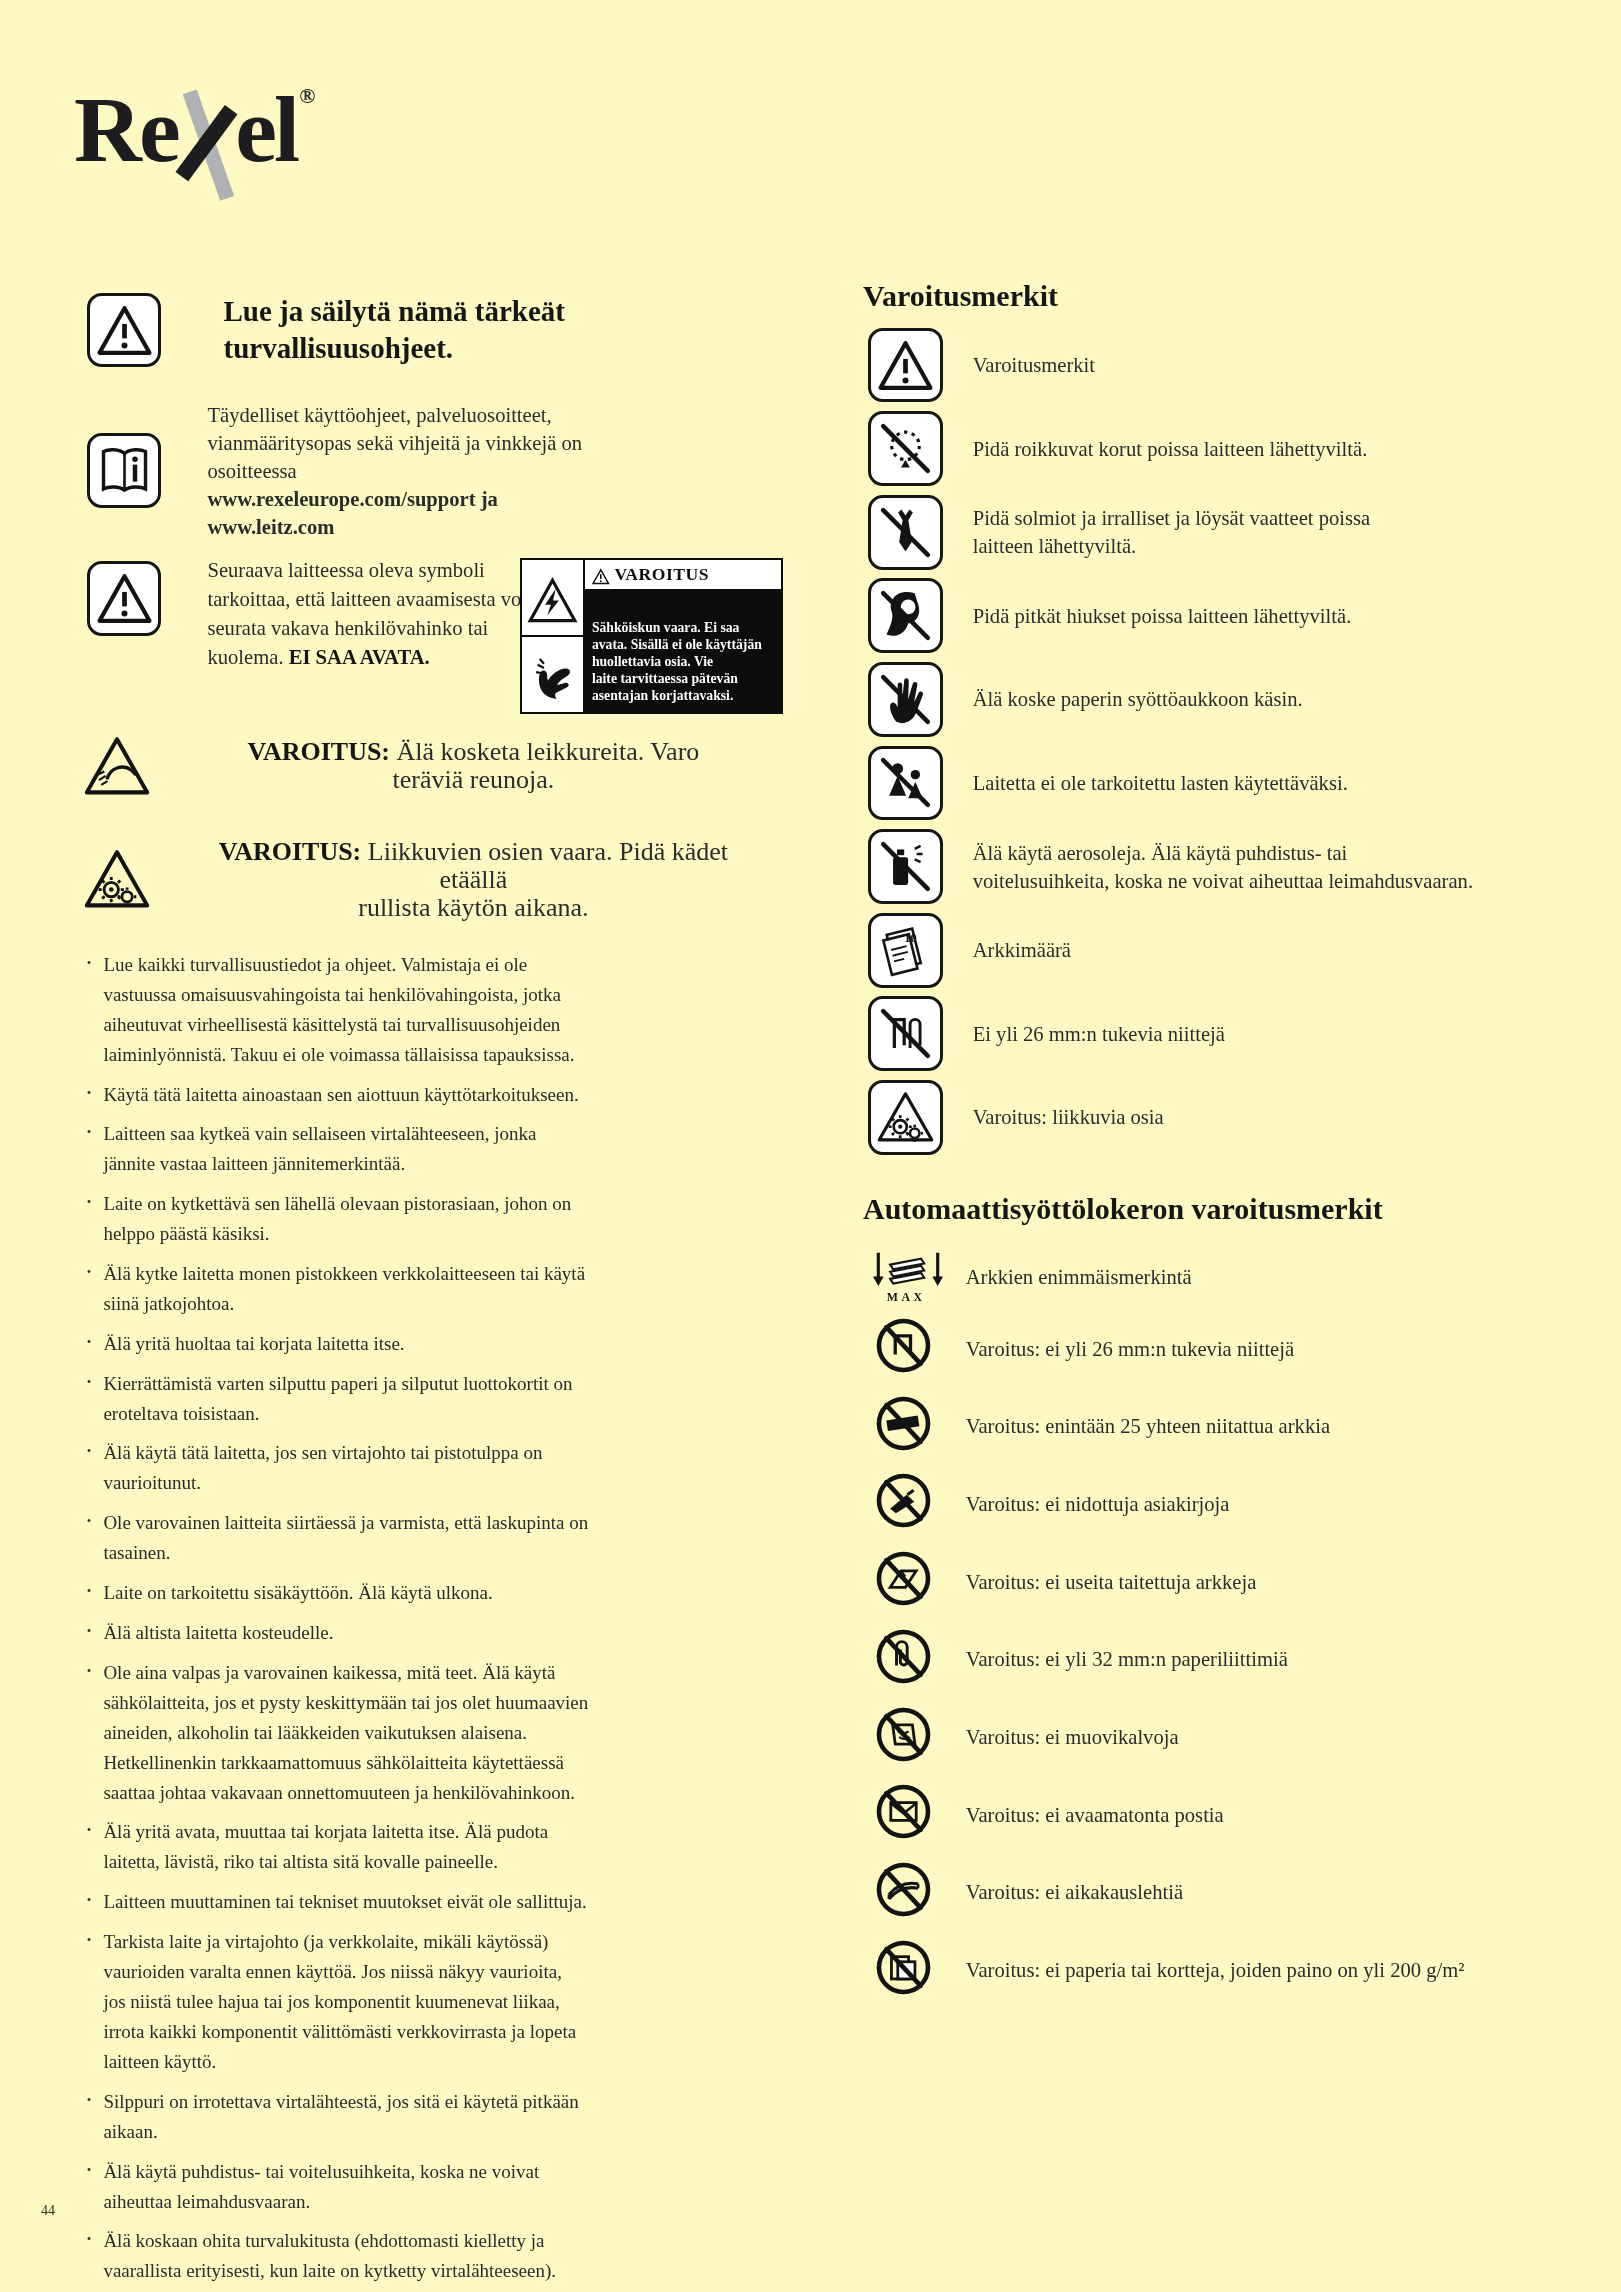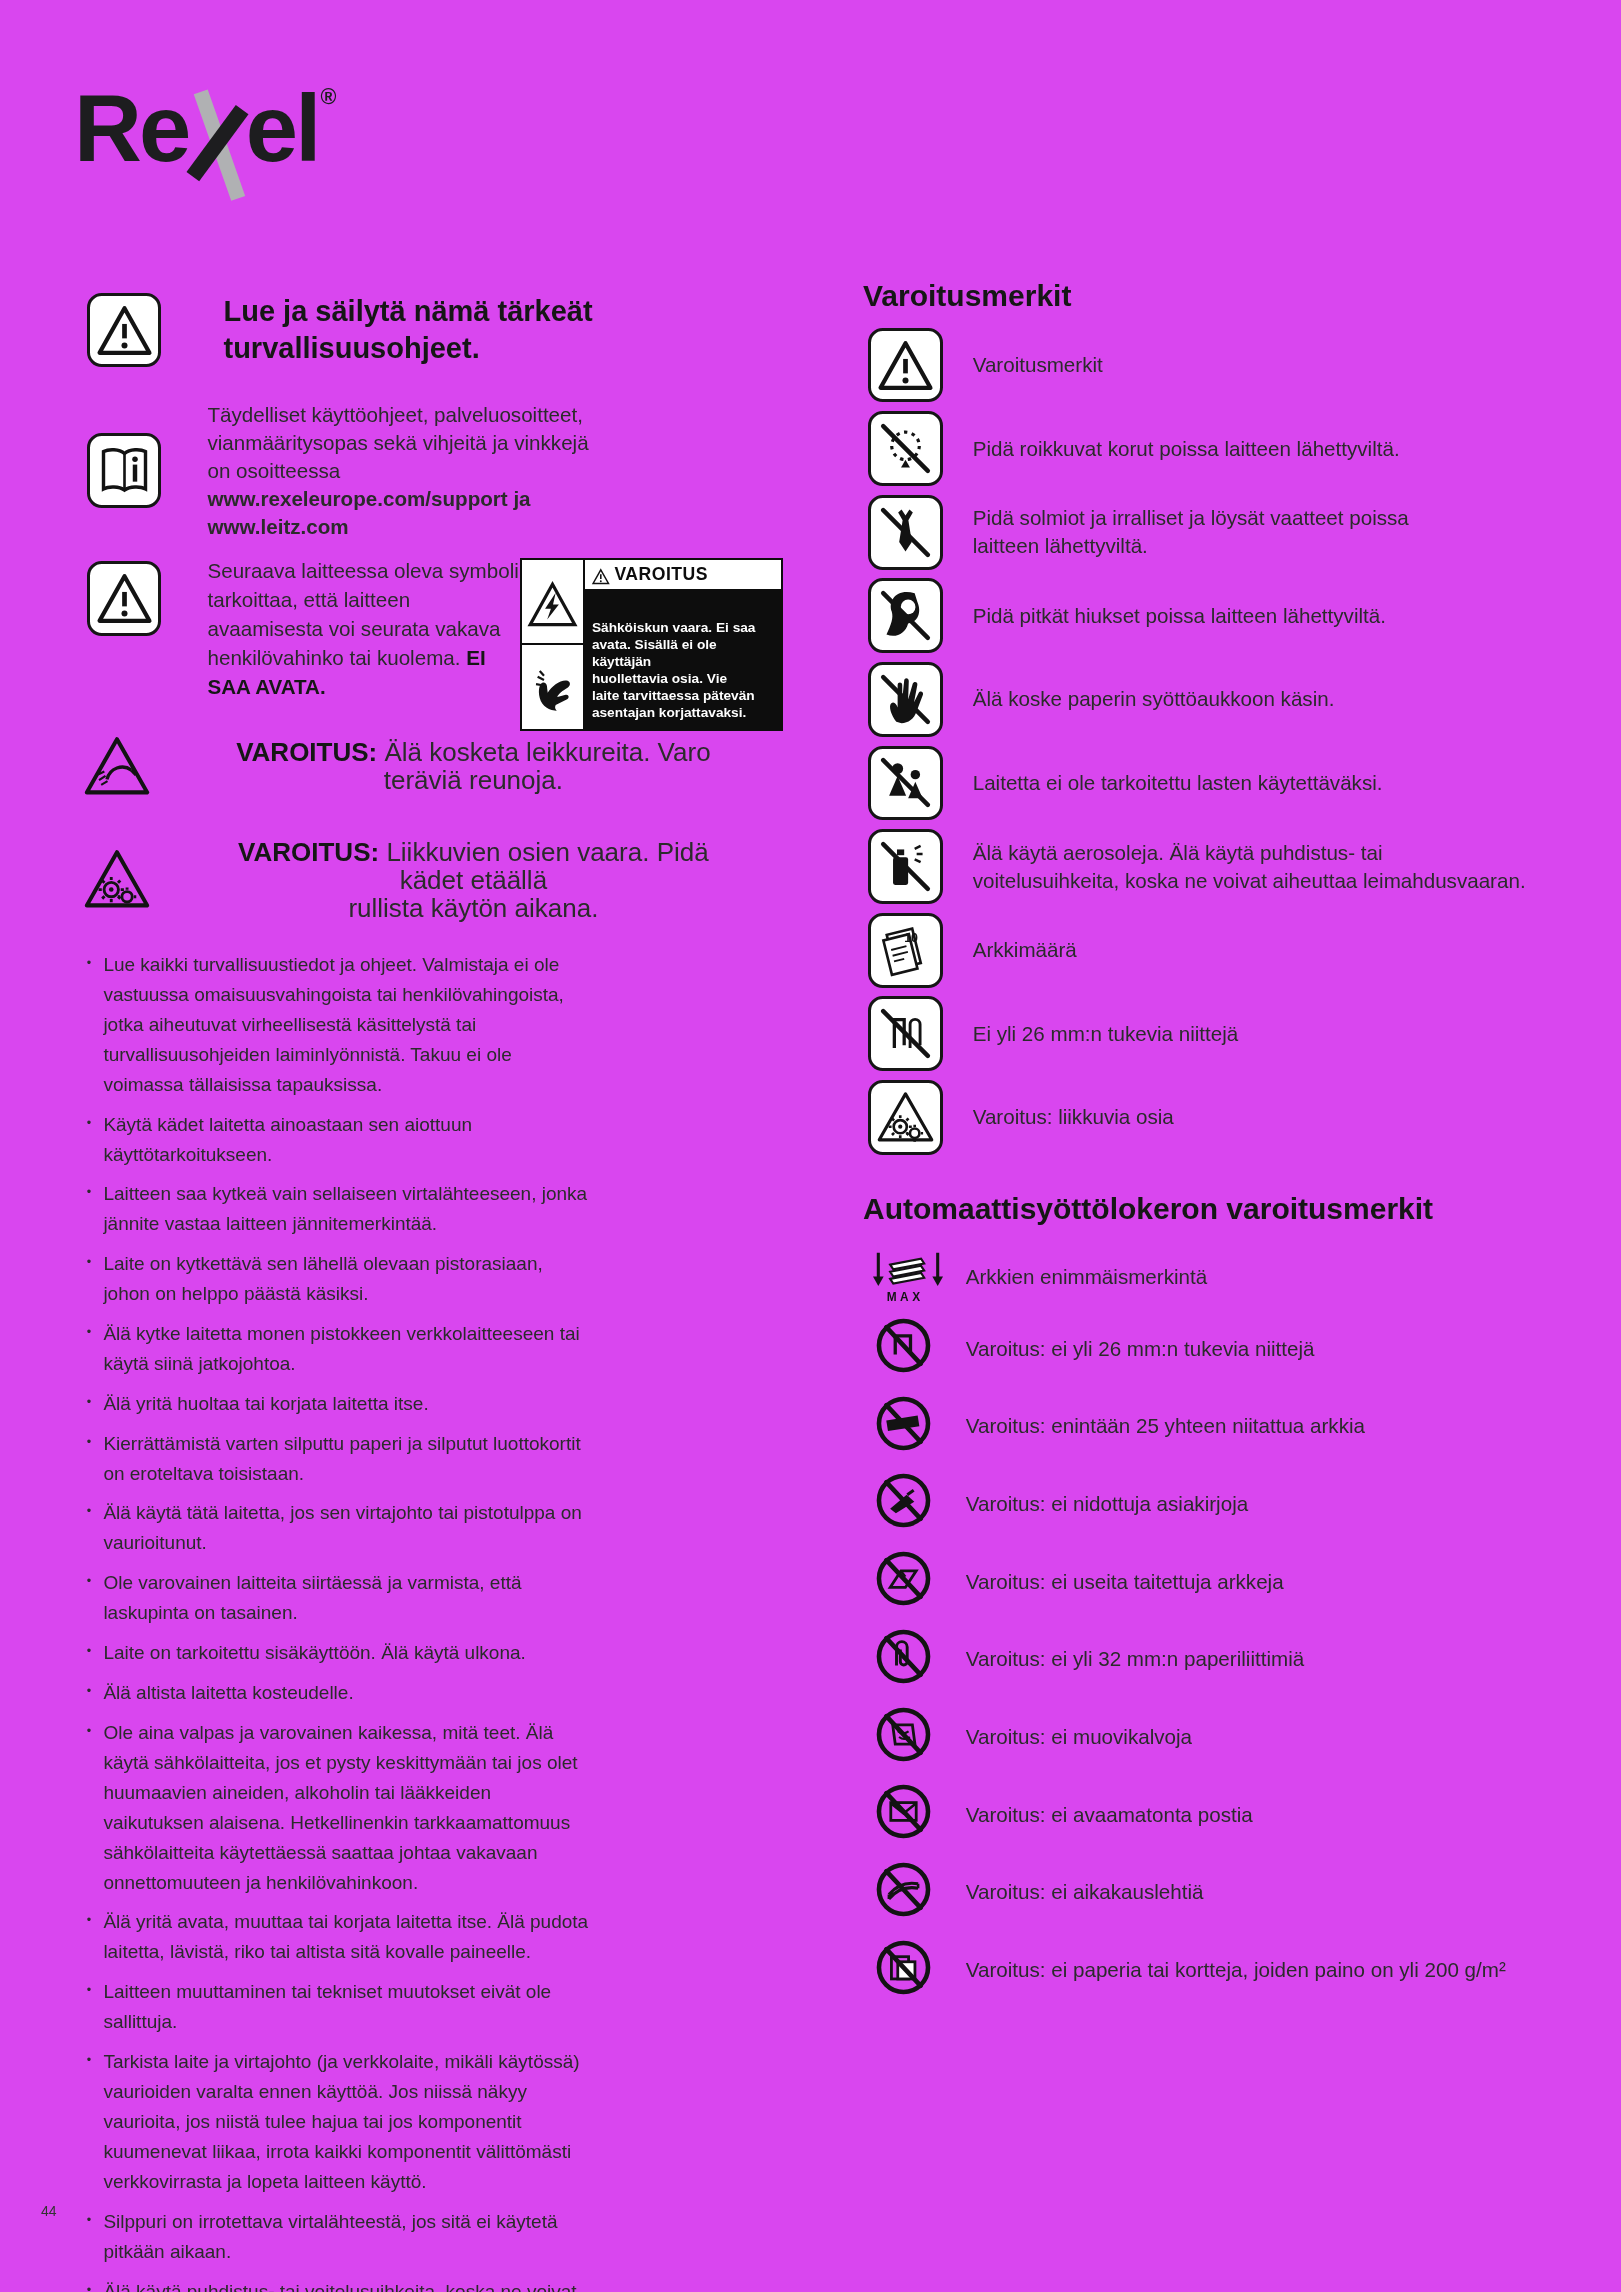--- a/index.html
+++ b/index.html
@@ -1,17 +1,17 @@
 <!DOCTYPE html>
 <html><head>
 <meta charset="utf-8">
 <style>
   html,body{margin:0;padding:0;background:#e8e8e8;}
-  .page{position:relative;width:1621px;height:2293px;background:#d946ef;margin:0 auto;
-        font-family:Liberation Sans, sans-serif;color:#2b2b2b;overflow:hidden;}
+  .page{position:relative;width:1621px;height:2293px;background:#fef9c3;margin:0 auto;
+        font-family:Liberation Serif, serif;color:#2b2b2b;overflow:hidden;}
   
   .logo{position:absolute;left:74px;top:82px;display:flex;align-items:flex-start;}
   .logo .ltxt{font-size:94px;font-weight:700;color:#1d1d1f;letter-spacing:-2.9px;line-height:1;}
   .logo .xmark{width:73px;height:127px;margin:0 -7.8px;}
   .logo .reg{font-size:21.6px;font-weight:700;color:#1d1d1f;margin-top:2px;margin-left:2px;}
   
   .left-col{position:absolute;left:74px;top:277px;width:717px;}
   .right-col{position:absolute;left:863px;top:277px;width:710px;}
   .row{display:flex;align-items:center;}
   
@@ -182,21 +182,21 @@
           </span>
           <p class="wtext"><b>VAROITUS:</b><span> Liikkuvien osien vaara. Pidä kädet etäällä
 rullista käytön aikana.</span></p>
         </div>
       </div>
 
     <ul class="bullets">
 
         <li>Lue kaikki turvallisuustiedot ja ohjeet. Valmistaja ei ole vastuussa omaisuusvahingoista tai henkilövahingoista, jotka aiheutuvat virheellisestä käsittelystä tai turvallisuusohjeiden laiminlyönnistä. Takuu ei ole voimassa tällaisissa tapauksissa.</li>
 
-        <li>Käytä kädet laitetta ainoastaan sen aiottuun käyttötarkoitukseen.</li>
+        <li>Käytä tätä laitetta ainoastaan sen aiottuun käyttötarkoitukseen.</li>
 
         <li>Laitteen saa kytkeä vain sellaiseen virtalähteeseen, jonka jännite vastaa laitteen jännitemerkintää.</li>
 
         <li>Laite on kytkettävä sen lähellä olevaan pistorasiaan, johon on helppo päästä käsiksi.</li>
 
         <li>Älä kytke laitetta monen pistokkeen verkkolaitteeseen tai käytä siinä jatkojohtoa.</li>
 
         <li>Älä yritä huoltaa tai korjata laitetta itse.</li>
 
         <li>Kierrättämistä varten silputtu paperi ja silputut luottokortit on eroteltava toisistaan.</li>

